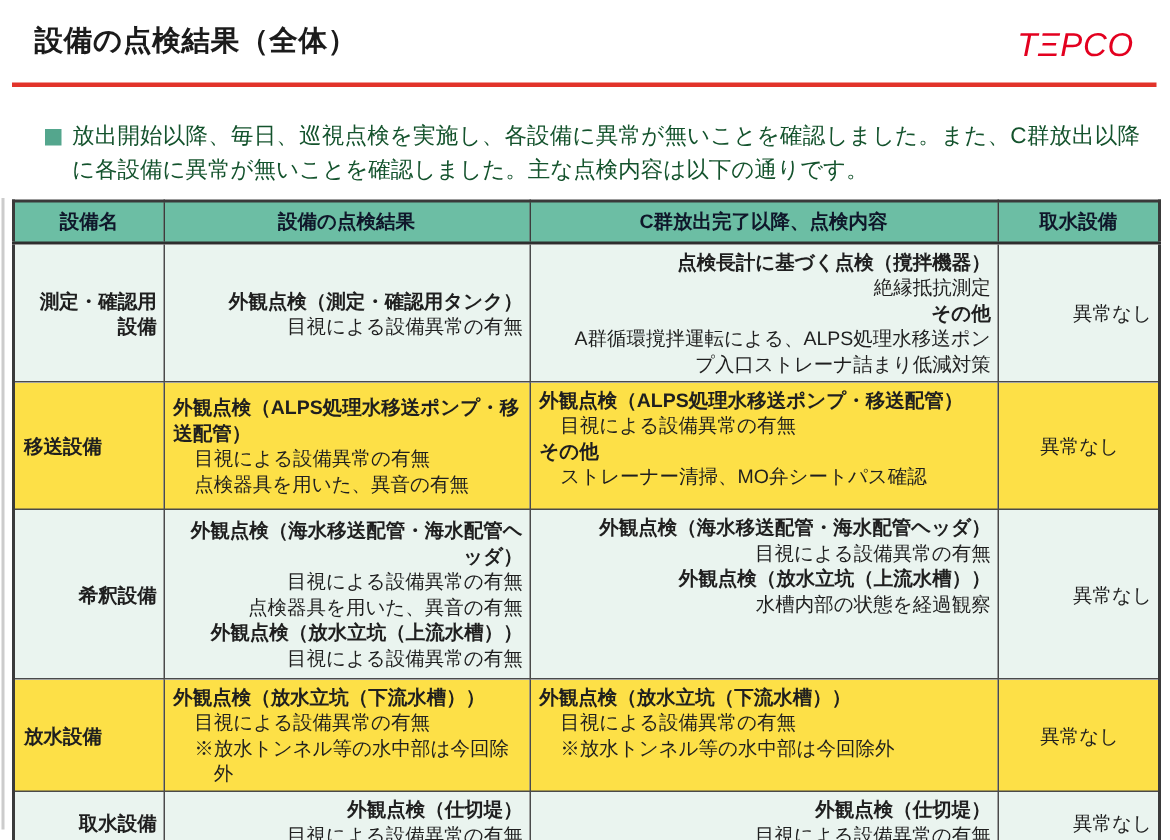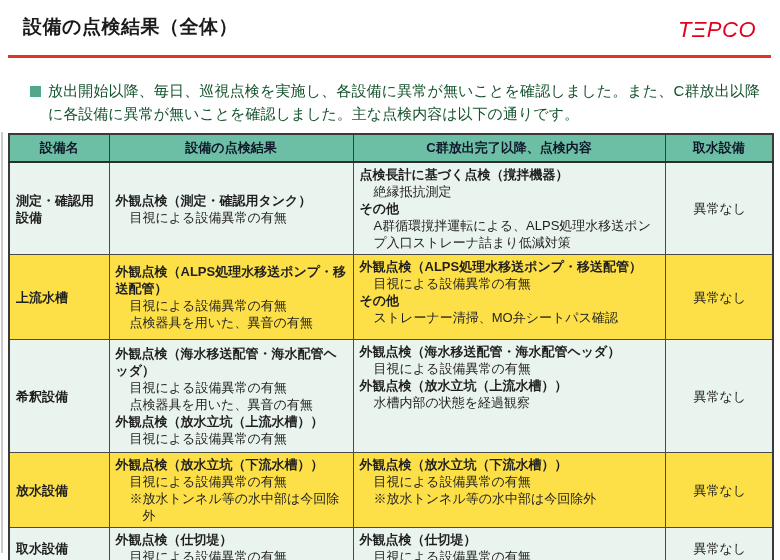--- a/index.html
+++ b/index.html
@@ -45,21 +45,21 @@
   }
   table.insp td{
     border:1px solid #4a4a4a;font-size:13px;color:#1f1f1f;line-height:17px;
     padding:3px 4px 3px 6px;overflow:hidden;
   }
   tbody tr:nth-child(1){height:88px;}
   tbody tr:nth-child(2){height:85px;}
   tbody tr:nth-child(3){height:113px;}
   tbody tr:nth-child(4){height:70px;}
   tbody tr:nth-child(5){height:40px;}
-  tbody tr.tint td{background:#eaf4ef;}
+  tbody tr.tint td{background:#eaf4ef;text-align:right;}
   tbody tr.plain td{background:#fde047;}
   tbody tr:last-child td{border-bottom:1px solid #a8c8bb;}
   td.c-name{font-weight:bold;vertical-align:middle;font-size:13.5px;padding-left:7px;}
   td.c-patrol{vertical-align:middle;}
   td.c-afterc{vertical-align:top;padding-top:4px;}
   td.c-result{text-align:center;vertical-align:middle;font-size:13.5px;}
   .ln-h{font-weight:bold;}
   .ln-s{padding-left:14px;}
   .ln-n{padding-left:27px;text-indent:-13px;}
 </style>
@@ -98,21 +98,21 @@
         </td>
         <td class="c-afterc">
           <div class="ln-h">点検長計に基づく点検（撹拌機器）</div>
           <div class="ln-s">絶縁抵抗測定</div>
           <div class="ln-h">その他</div>
           <div class="ln-s">A群循環撹拌運転による、ALPS処理水移送ポンプ入口ストレーナ詰まり低減対策</div>
         </td>
         <td class="c-result">異常なし</td>
       </tr>
       <tr class="plain">
-        <td class="c-name">上流水槽</td>
+        <td class="c-name">移送設備</td>
         <td class="c-patrol">
           <div class="ln-h">外観点検（ALPS処理水移送ポンプ・移送配管）</div>
           <div class="ln-s">目視による設備異常の有無</div>
           <div class="ln-s">点検器具を用いた、異音の有無</div>
         </td>
         <td class="c-afterc">
           <div class="ln-h">外観点検（ALPS処理水移送ポンプ・移送配管）</div>
           <div class="ln-s">目視による設備異常の有無</div>
           <div class="ln-h">その他</div>
           <div class="ln-s">ストレーナー清掃、MO弁シートパス確認</div>

